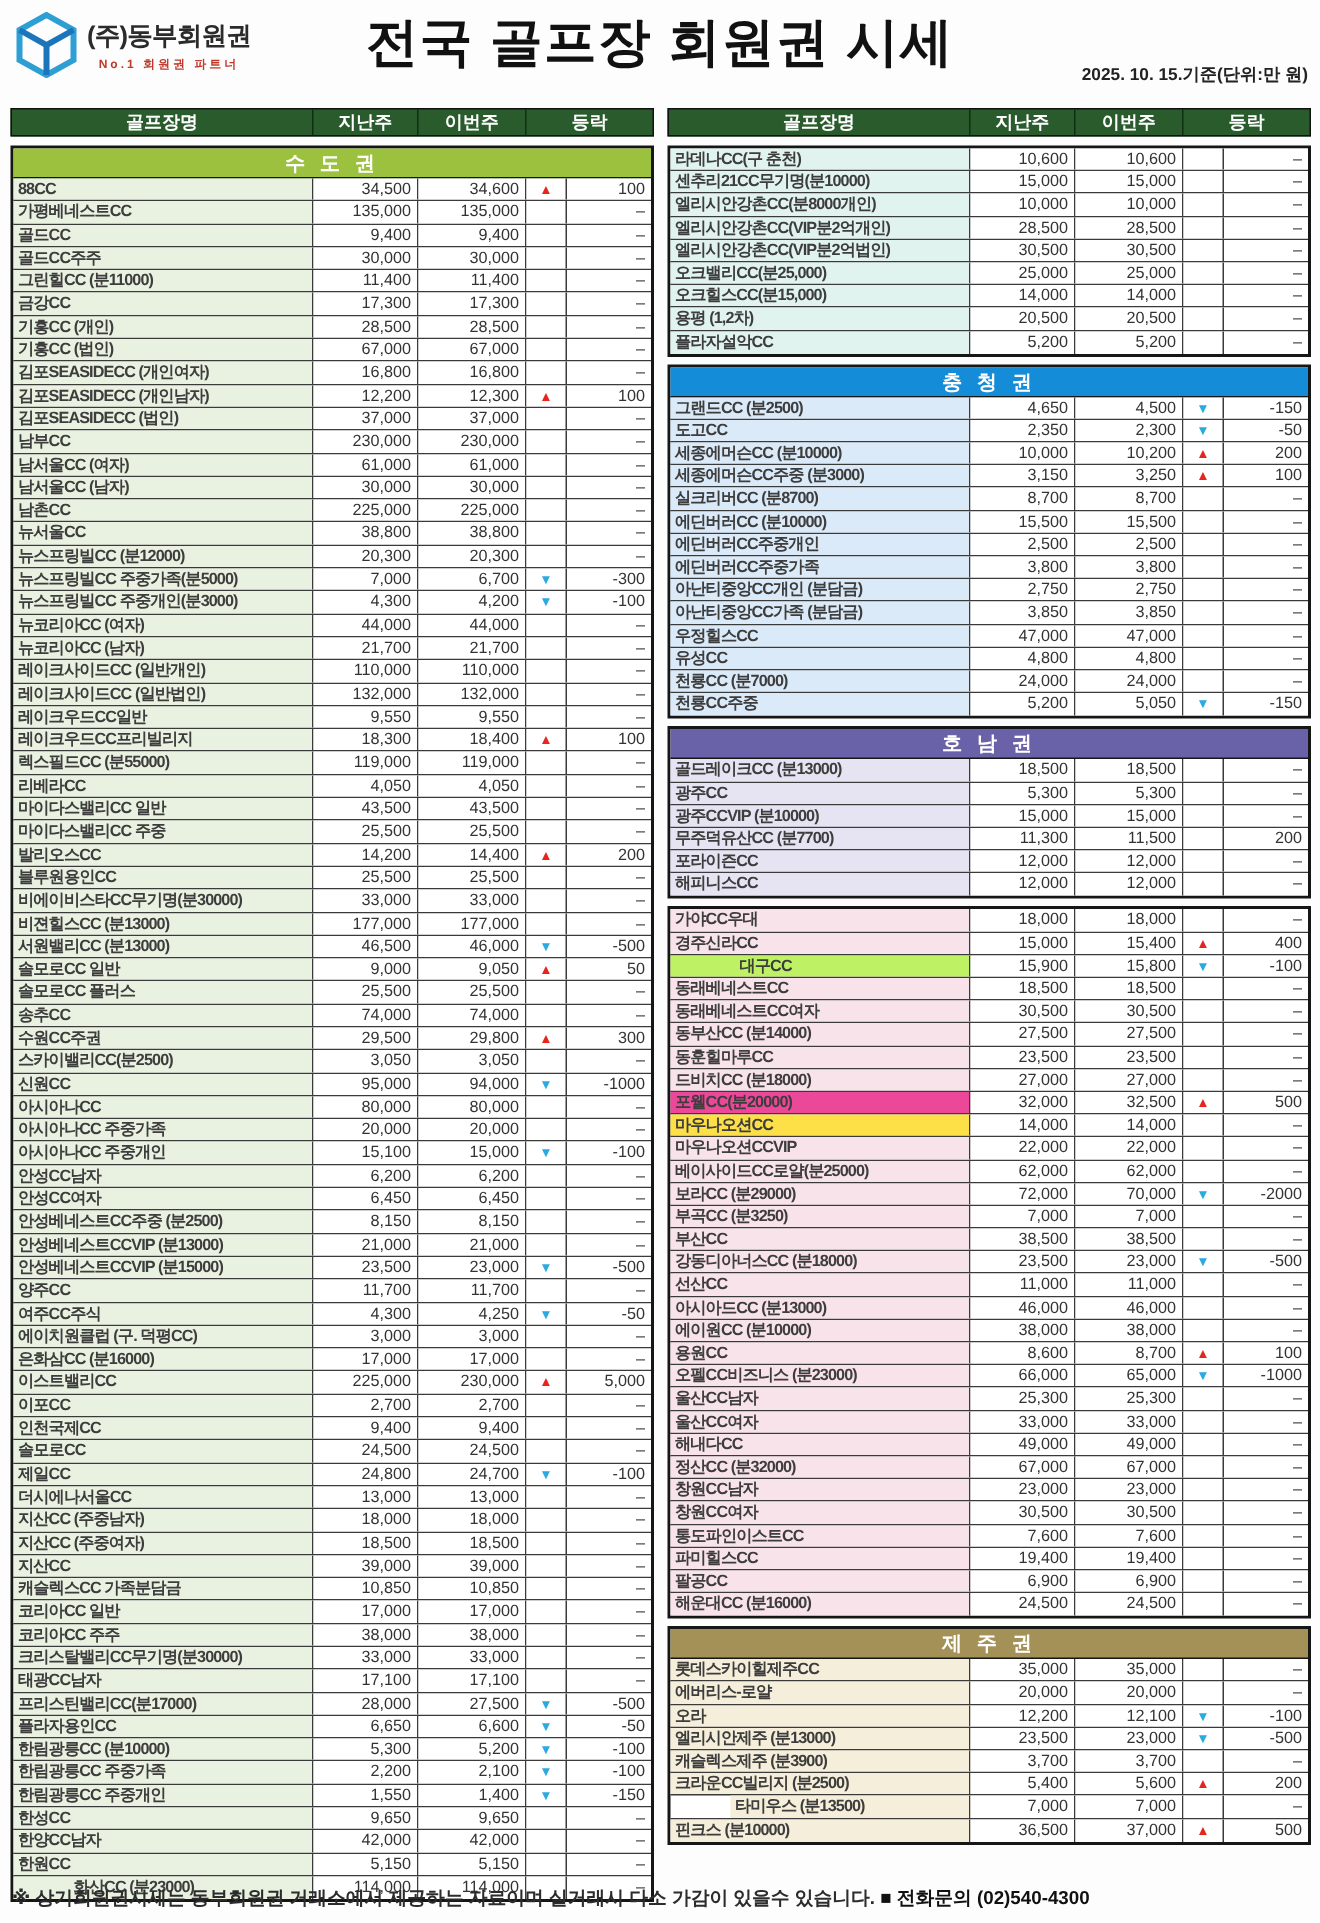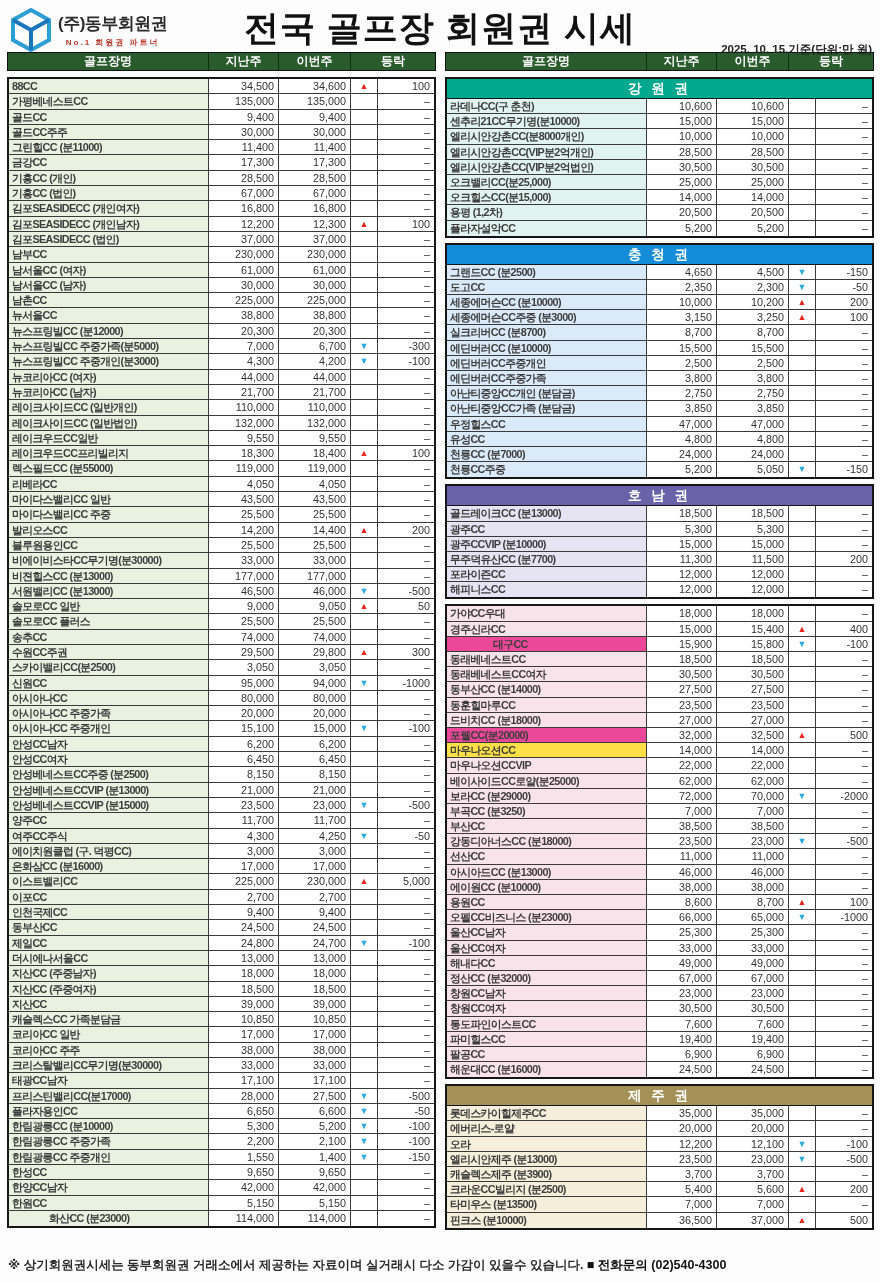--- a/index.html
+++ b/index.html
@@ -3,21 +3,21 @@
 <meta charset="utf-8">
 <style>
   * { margin:0; padding:0; box-sizing:border-box; }
   html,body { width:880px; }
   body {
     height:1282px; background:#fdfdfd; position:relative;
     font-family:"Liberation Sans","DejaVu Sans",sans-serif; color:#333;
     overflow:hidden;
   }
   
-  .hdr { position:relative; height:52px; }
+  .hdr { position:relative; height:72px; }
   .logo { position:absolute; left:10px; top:8px; display:flex; align-items:center; gap:6px; }
   .logo svg { display:block; }
   .logo-txt { display:flex; flex-direction:column; align-items:center; }
   .logo-name { font-size:17px; font-weight:700; color:#2b2b2b; letter-spacing:-0.5px; }
   .logo-sub { font-size:8px; font-weight:700; color:#c0392b; letter-spacing:2px; margin-top:2px; }
   .title { position:absolute; left:0; right:0; top:5px; text-align:center;
            font-size:35px; font-weight:800; color:#111; letter-spacing:1px; }
   .datenote { position:absolute; right:8px; top:42px; font-size:11.5px; font-weight:700; color:#222; }
   
   .main { display:flex; gap:9px; padding:0 7px; }
@@ -76,20 +76,21 @@
 
 <div class="main">
   <div class="tcol t-left" id="t-left">
       <div class="col-header">
         <div class="ch">골프장명</div>
         <div class="ch">지난주</div>
         <div class="ch">이번주</div>
         <div class="ch">등락</div>
       </div>
       <div class="section">
+        <div class="sec-title" style="background: rgb(156, 193, 63);">수 도 권</div>
         <div class="row">
           <div class="c name" style="background: rgb(233, 241, 225);">88CC</div>
           <div class="c num">34,500</div>
           <div class="c num">34,600</div>
           <div class="c arr"><span class="up">▲</span></div>
           <div class="c chg">100</div>
         </div>
         <div class="row">
           <div class="c name" style="background: rgb(233, 241, 225);">가평베네스트CC</div>
           <div class="c num">135,000</div>
@@ -462,21 +463,21 @@
           <div class="c chg">–</div>
         </div>
         <div class="row">
           <div class="c name" style="background: rgb(233, 241, 225);">인천국제CC</div>
           <div class="c num">9,400</div>
           <div class="c num">9,400</div>
           <div class="c arr"></div>
           <div class="c chg">–</div>
         </div>
         <div class="row">
-          <div class="c name" style="background: rgb(233, 241, 225);">동부산CC</div>
+          <div class="c name" style="background: rgb(233, 241, 225);">솔모로CC</div>
           <div class="c num">24,500</div>
           <div class="c num">24,500</div>
           <div class="c arr"></div>
           <div class="c chg">–</div>
         </div>
         <div class="row">
           <div class="c name" style="background: rgb(233, 241, 225);">제일CC</div>
           <div class="c num">24,800</div>
           <div class="c num">24,700</div>
           <div class="c arr"><span class="down">▼</span></div>
@@ -611,21 +612,20 @@
       </div>
     </div>
   <div class="tcol t-right" id="t-right">
       <div class="col-header">
         <div class="ch">골프장명</div>
         <div class="ch">지난주</div>
         <div class="ch">이번주</div>
         <div class="ch">등락</div>
       </div>
       <div class="section">
-        <div class="sec-title" style="background: rgb(0, 169, 142);">강 원 권</div>
         <div class="row">
           <div class="c name" style="background: rgb(225, 243, 238);">라데나CC(구 춘천)</div>
           <div class="c num">10,600</div>
           <div class="c num">10,600</div>
           <div class="c arr"></div>
           <div class="c chg">–</div>
         </div>
         <div class="row">
           <div class="c name" style="background: rgb(225, 243, 238);">센추리21CC무기명(분10000)</div>
           <div class="c num">15,000</div>
@@ -838,21 +838,21 @@
           <div class="c chg">–</div>
         </div>
         <div class="row">
           <div class="c name" style="background: rgb(249, 227, 235);">경주신라CC</div>
           <div class="c num">15,000</div>
           <div class="c num">15,400</div>
           <div class="c arr"><span class="up">▲</span></div>
           <div class="c chg">400</div>
         </div>
         <div class="row">
-          <div class="c name" style="background: #ec4899; padding-left: 46px;">대구CC</div>
+          <div class="c name" style="background: #bef264; padding-left: 46px;">대구CC</div>
           <div class="c num">15,900</div>
           <div class="c num">15,800</div>
           <div class="c arr"><span class="down">▼</span></div>
           <div class="c chg">-100</div>
         </div>
         <div class="row">
           <div class="c name" style="background: rgb(249, 227, 235);">동래베네스트CC</div>
           <div class="c num">18,500</div>
           <div class="c num">18,500</div>
           <div class="c arr"></div>
@@ -1086,21 +1086,21 @@
           <div class="c chg">–</div>
         </div>
         <div class="row">
           <div class="c name" style="background: rgb(245, 238, 218);">크라운CC빌리지 (분2500)</div>
           <div class="c num">5,400</div>
           <div class="c num">5,600</div>
           <div class="c arr"><span class="up">▲</span></div>
           <div class="c chg">200</div>
         </div>
         <div class="row">
-          <div class="c name" style="background: rgb(245, 238, 218);">타미우스 (분13500)</div>
+          <div class="c name" style="background: rgb(245, 238, 218); margin-left: 40px;">타미우스 (분13500)</div>
           <div class="c num">7,000</div>
           <div class="c num">7,000</div>
           <div class="c arr"></div>
           <div class="c chg">–</div>
         </div>
         <div class="row">
           <div class="c name" style="background: rgb(245, 238, 218);">핀크스 (분10000)</div>
           <div class="c num">36,500</div>
           <div class="c num">37,000</div>
           <div class="c arr"><span class="up">▲</span></div>

